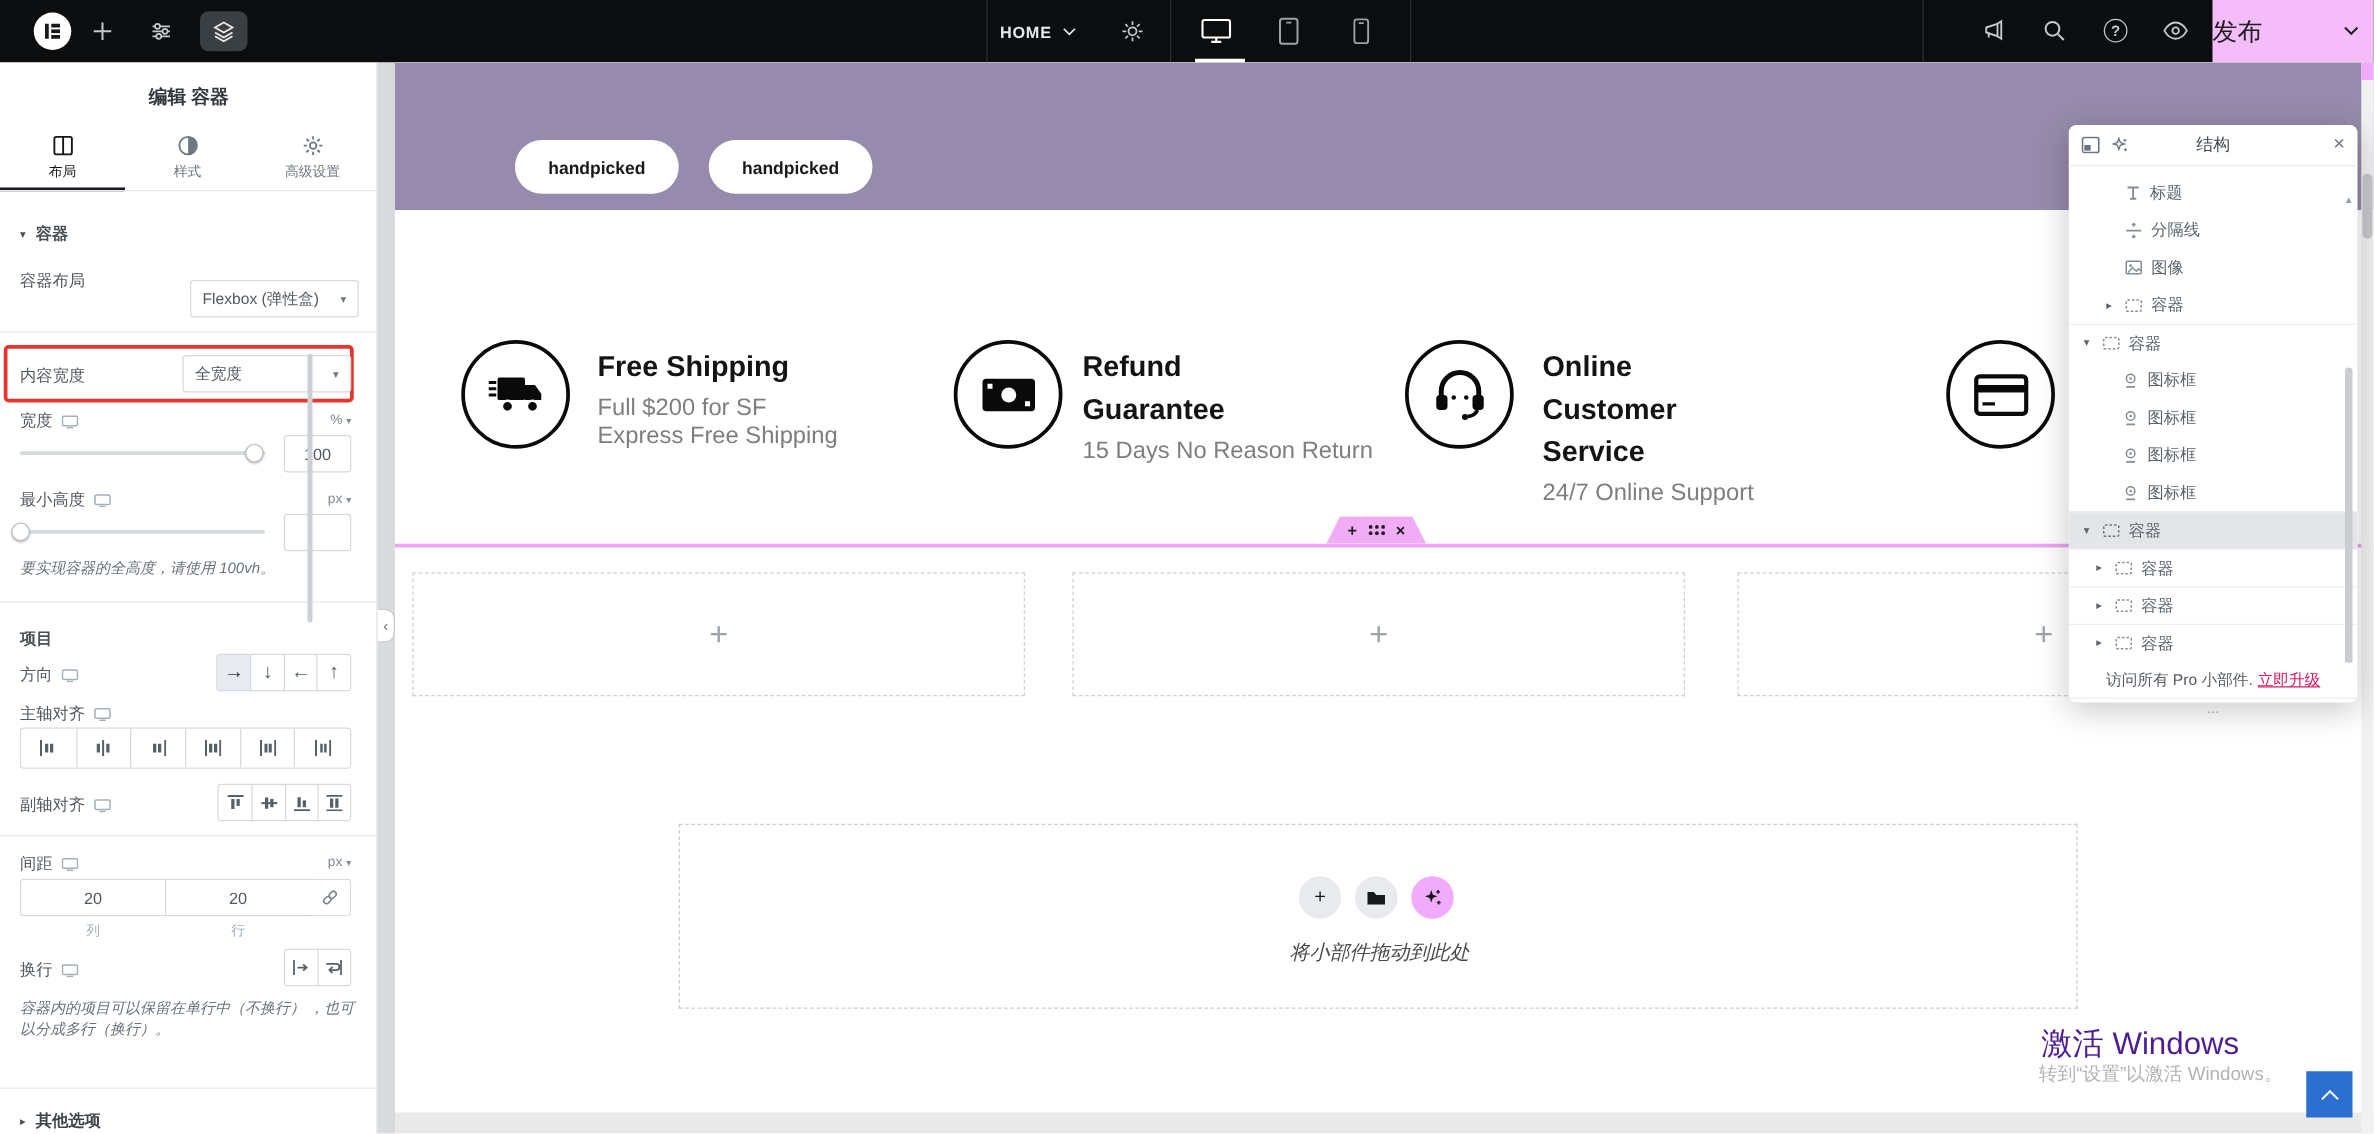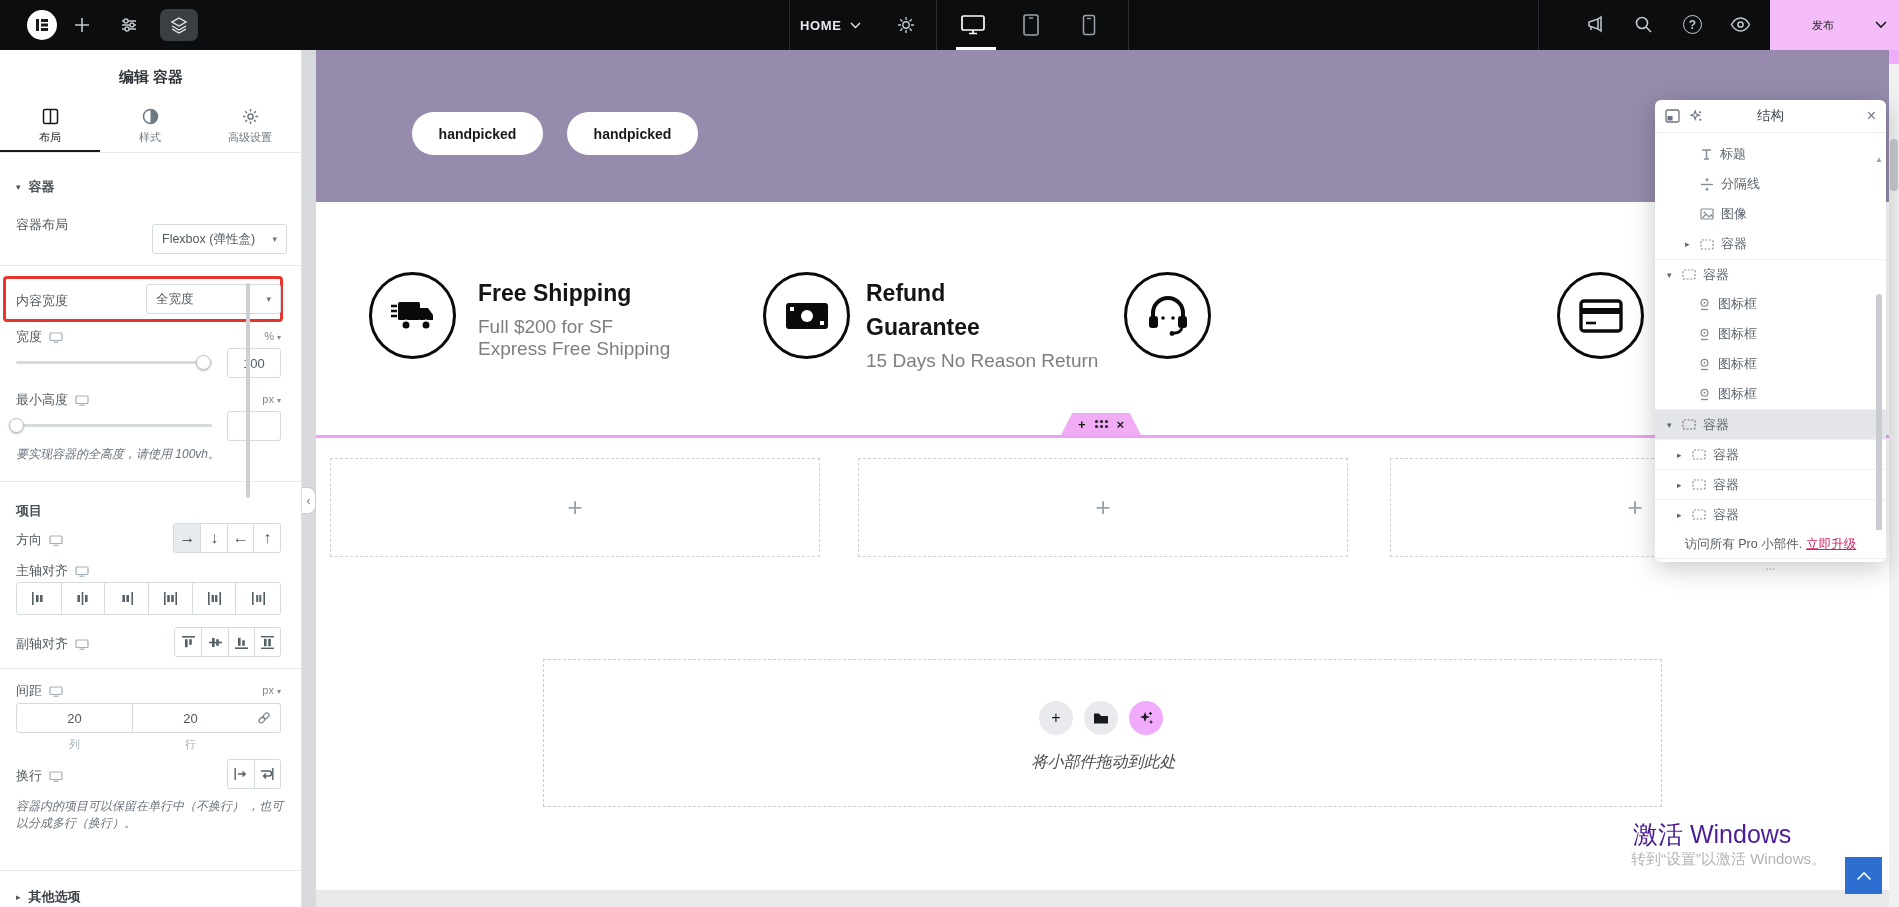--- a/index.html
+++ b/index.html
@@ -9,21 +9,21 @@
 
   
   #topbar{left:0;top:0;width:1899px;height:50px;background:#0c0d0e;}
   .tb-divider{width:1px;height:50px;background:#2a2c2f;top:0;}
   .tb-icon{display:flex;align-items:center;justify-content:center;color:#c3c9cf;}
   .tb-icon svg{display:block;}
   #logo-circle{left:27px;top:10px;width:30px;height:30px;border-radius:50%;background:#fff;display:flex;align-items:center;justify-content:center;}
   #layers-btn{left:160px;top:9px;width:38px;height:32px;border-radius:7px;background:#3a3f44;display:flex;align-items:center;justify-content:center;}
   #home-label{left:800px;top:0;height:50px;display:flex;align-items:center;color:#e7eaee;font-size:13px;letter-spacing:.6px;font-weight:700;}
   #publish-btn{left:1770px;top:0;width:129px;height:50px;background:#F4BDFA;display:flex;align-items:center;color:#1d1d1f;}
-  #publish-btn .plabel{font-size:11px;margin-left:42px;font-weight:400;}
+  #publish-btn .plabel{font-size:20px;font-weight:400;}
   #device-underline{left:956px;top:47px;width:40px;height:3px;background:#ffffff;}
 
   
   #sidebar{left:0;top:50px;width:302px;height:857px;background:#fff;border-right:1px solid #dfe2e5;}
   #sb-title{left:0;top:18px;width:302px;text-align:center;font-size:15px;font-weight:700;color:#33373d;}
   .sb-tab{top:52px;width:100px;height:48px;display:flex;flex-direction:column;align-items:center;justify-content:center;gap:5px;color:#6d7882;}
   .sb-tab .tlabel{font-size:11px;}
   .sb-tab.active{color:#141619;justify-content:center;}
   #tab-underline{left:0;top:100px;width:100px;height:3px;background:#17191c;}
   .sb-divider{left:0;width:302px;height:1px;background:#e8eaed;}
@@ -43,21 +43,21 @@
   .mini-label{font-size:11px;color:#a4afb7;}
   #sb-scroll-thumb{left:246px;top:233px;width:4px;height:215px;background:#ccd0d5;border-radius:2px;}
   #red-box{left:3px;top:226px;width:280px;height:46px;border:3px solid #E7342C;border-radius:4px;}
 
   
   #resizer{left:302px;top:50px;width:14px;height:857px;background:#d9dadd;}
   #collapse-tab{left:302px;top:487px;width:14px;height:27px;background:#ffffff;border:1px solid #c8cbce;border-left:none;border-radius:0 8px 8px 0;display:flex;align-items:center;justify-content:center;color:#6d7882;font-size:12px;}
 
   
   #canvas{left:316px;top:50px;width:1583px;height:857px;background:#fff;overflow:hidden;}
-  #hero{left:0;top:0;width:1583px;height:152px;}
+  #hero{left:0;top:0;width:1583px;height:118px;}
   .pill{top:62px;height:43px;background:#fff;border-radius:22px;display:flex;align-items:center;justify-content:center;font-size:14px;font-weight:700;color:#17191c;}
   .fcircle{width:87px;height:87px;border-radius:50%;border:3.5px solid #0a0a0a;display:flex;align-items:center;justify-content:center;background:#fff;}
   .ftitle{font-size:23px;line-height:34px;font-weight:700;color:#141414;}
   .fsub{font-size:19px;line-height:22px;color:#7e7e7e;margin-top:6px;}
   #pink-line{left:0;top:385px;width:1583px;height:3px;background:#EFA3F2;}
   #trapezoid{left:745px;top:363px;width:80px;height:22px;background:#F1ACF6;clip-path:polygon(14% 0,86% 0,100% 100%,0 100%);display:flex;align-items:center;justify-content:center;gap:9px;color:#1c1c1c;}
   #trapezoid .tz{font-size:13px;font-weight:700;line-height:1;}
   .dotgrid{display:grid;grid-template-columns:repeat(3,3px);grid-template-rows:repeat(2,3px);gap:2px;}
   .dotgrid i{width:3px;height:3px;border-radius:50%;background:#1c1c1c;}
   .dashed-box{top:408px;height:99px;border:1px dashed #ccd1d7;background:#fff;display:flex;align-items:center;justify-content:center;}
@@ -484,20 +484,24 @@
       <svg width="42" height="40" viewBox="0 0 42 40">
           <path d="M6 22v-5a15 15 0 0130 0v5" fill="none" stroke="#0a0a0a" stroke-width="4"></path>
           <rect x="2" y="20" width="9" height="12" rx="3" fill="#0a0a0a"></rect>
           <rect x="31" y="20" width="9" height="12" rx="3" fill="#0a0a0a"></rect>
           <path d="M35 32a8 8 0 01-8 5" fill="none" stroke="#0a0a0a" stroke-width="3"></path>
           <circle cx="25" cy="37.5" r="2.4" fill="#0a0a0a"></circle>
           <circle cx="16" cy="22" r="1.8" fill="#0a0a0a"></circle>
           <circle cx="26" cy="22" r="1.8" fill="#0a0a0a"></circle>
         </svg>
     </div>
+    <div class="abs" style="left:918px;top:226px;width:180px">
+      <div class="ftitle">Online Customer Service</div>
+      <div class="fsub" style="white-space:nowrap">24/7 Online Support</div>
+    </div>
 
     <div class="abs fcircle" style="left:1241px;top:222px">
       <svg width="44" height="34" viewBox="0 0 44 34">
           <rect x="2" y="2" width="40" height="30" rx="3" fill="none" stroke="#0a0a0a" stroke-width="3.4"></rect>
           <rect x="2" y="9" width="40" height="6" fill="#0a0a0a"></rect>
           <path d="M7 24h10" stroke="#0a0a0a" stroke-width="2.6"></path>
         </svg>
     </div>
 
     <div id="pink-line" class="abs"></div>

